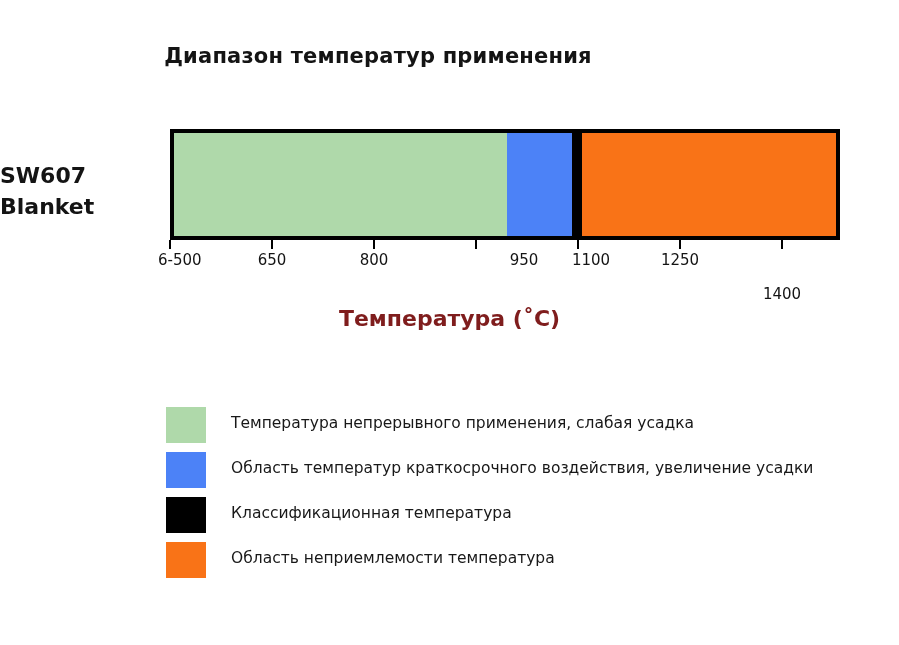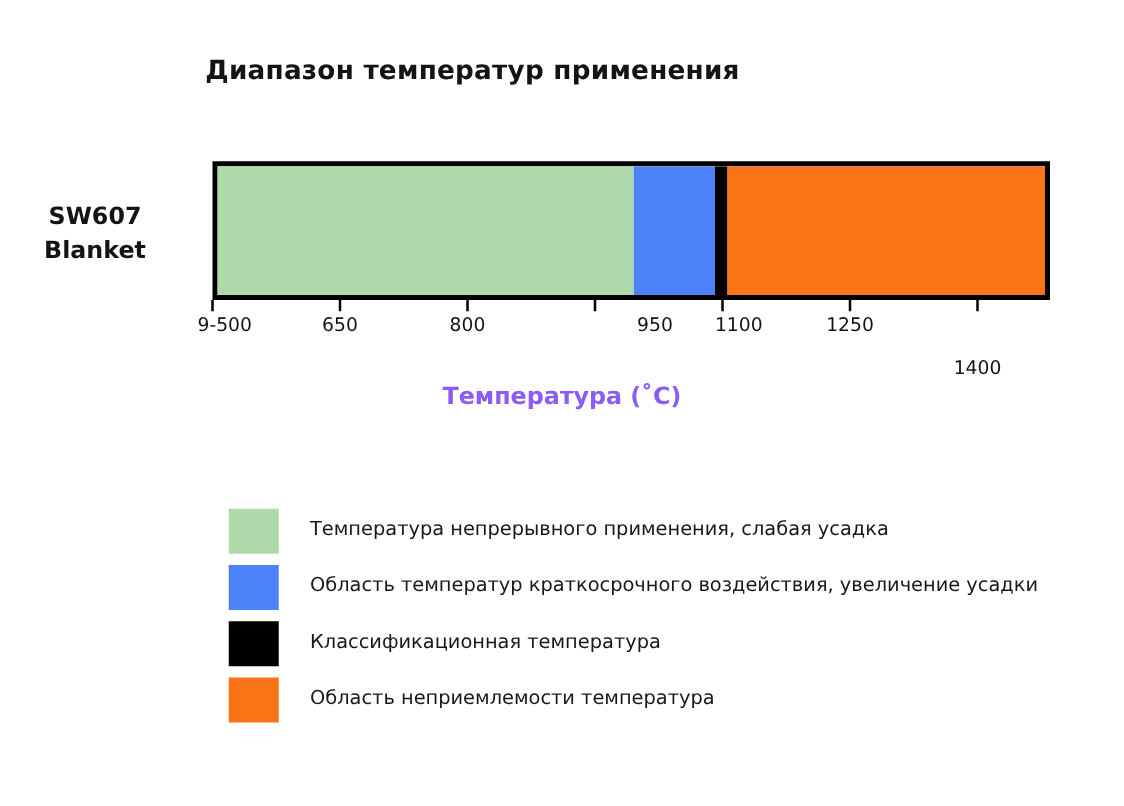--- a/index.html
+++ b/index.html
@@ -51,22 +51,22 @@
     bottom: 0;
     height: 100%;
   }
 
   
   .cat-label {
     position: absolute;
     left: 0px;
     top: 160px;
     width: 152px;
-    text-align: center;
-    font-size: 19px;
+    text-align: left;
+    font-size: 22px;
     font-weight: bold;
     line-height: 1.42;
     color: #141414;
   }
 
   
   .axis-ticks {
     position: absolute;
     left: 0;
     top: 240px;
@@ -90,29 +90,29 @@
   }
   .tick-label.first {
     transform: none;
   }
   .axis-title {
     position: absolute;
     left: 0;
     top: 306px;
     width: 899px;
     text-align: center;
-    font-size: 19px;
+    font-size: 22px;
     font-weight: bold;
-    color: #8b5cf6;
+    color: #7f1d1d;
   }
 
   
   .legend {
     position: absolute;
-    left: 183px;
+    left: 166px;
     top: 407px;
     width: 700px;
   }
   .legend-row {
     position: relative;
     height: 45px;
   }
   .legend-swatch {
     position: absolute;
     left: 0;
@@ -143,21 +143,21 @@
   <div class="plot-frame" id="bar-track">
       <div class="seg" style="left: 0px; width: 333px; background: rgb(175, 217, 170);"></div>
       <div class="seg" style="left: 333px; width: 65px; background: rgb(76, 130, 247);"></div>
       <div class="seg" style="left: 398px; width: 10px; background: rgb(0, 0, 0);"></div>
       <div class="seg" style="left: 408px; width: 262px; background: rgb(249, 115, 23);"></div>
     </div>
 </div>
 
 <div class="axis-ticks" id="x-axis">
     <div class="tick-mark" style="left: 169px;"></div>
-    <div class="tick-label first" style="left: 158px;">9-500</div>
+    <div class="tick-label first" style="left: 158px;">6-500</div>
     <div class="tick-mark" style="left: 271px;"></div>
     <div class="tick-label" style="left: 272px;">650</div>
     <div class="tick-mark" style="left: 373px;"></div>
     <div class="tick-label" style="left: 374px;">800</div>
     <div class="tick-mark" style="left: 475px;"></div>
     <div class="tick-label" style="left: 476px; margin-left: 48px;">950</div>
     <div class="tick-mark" style="left: 577px;"></div>
     <div class="tick-label" style="left: 579px; margin-left: 12px;">1100</div>
     <div class="tick-mark" style="left: 679px;"></div>
     <div class="tick-label" style="left: 680px;">1250</div>

